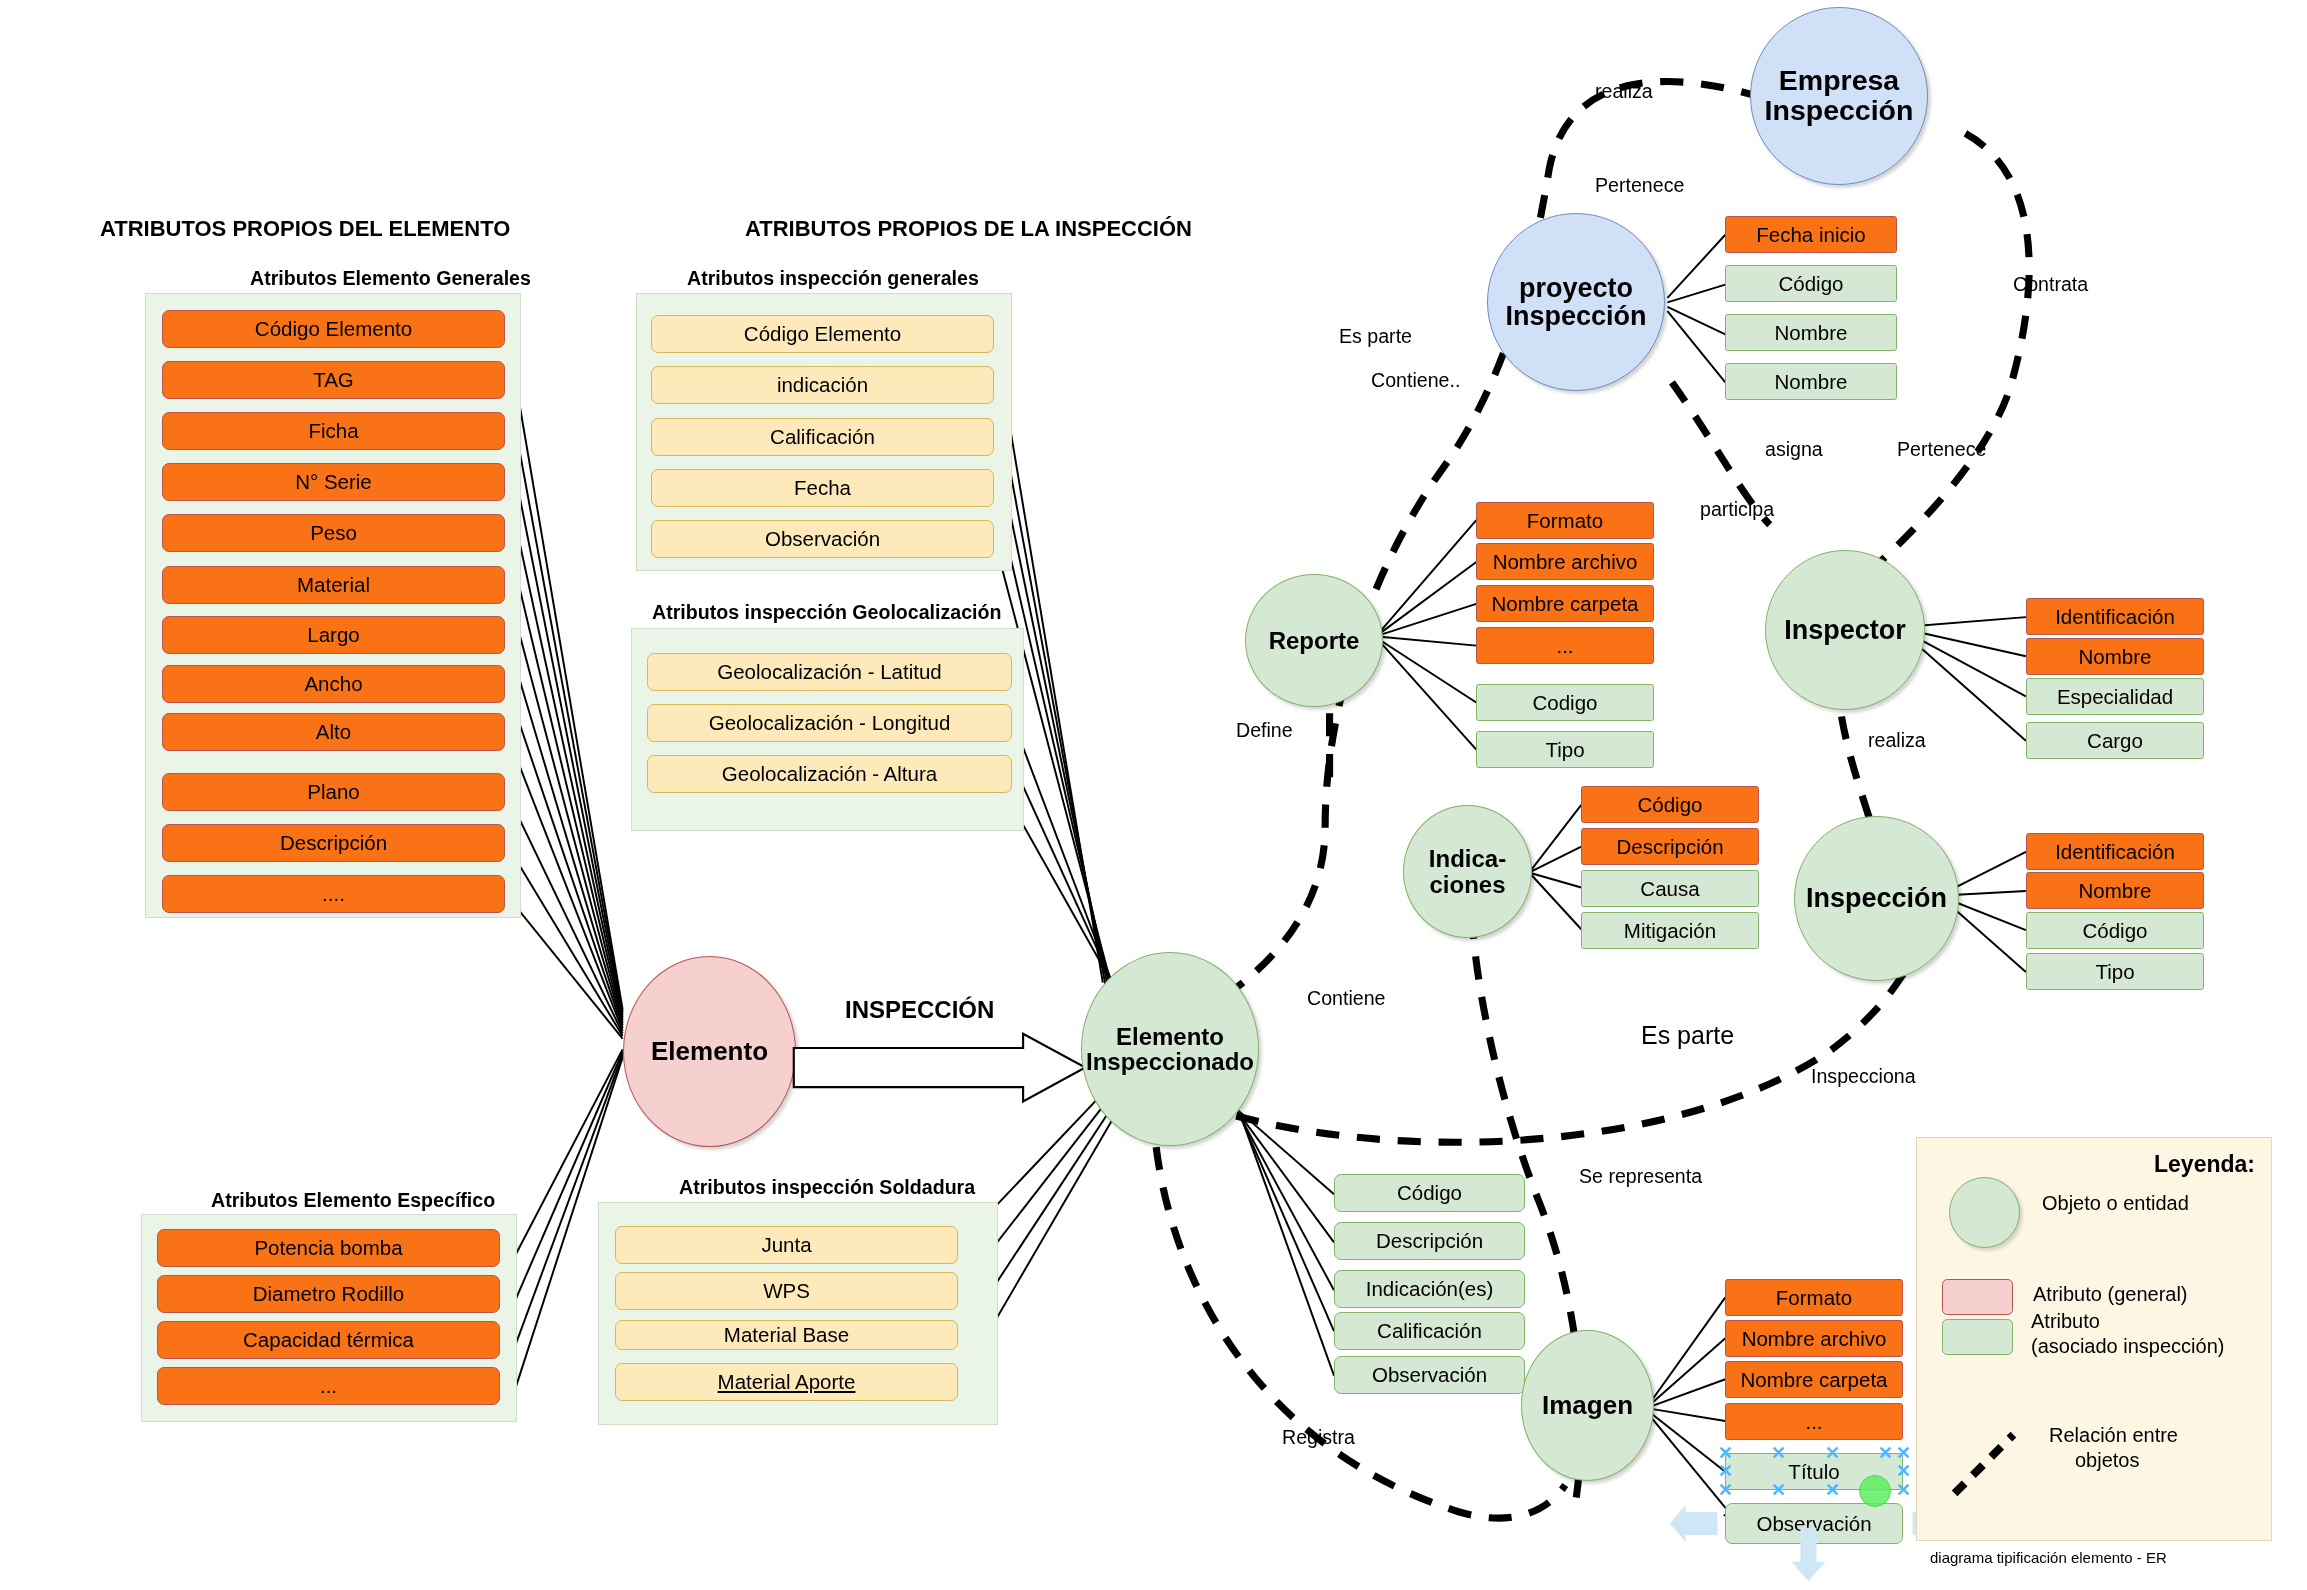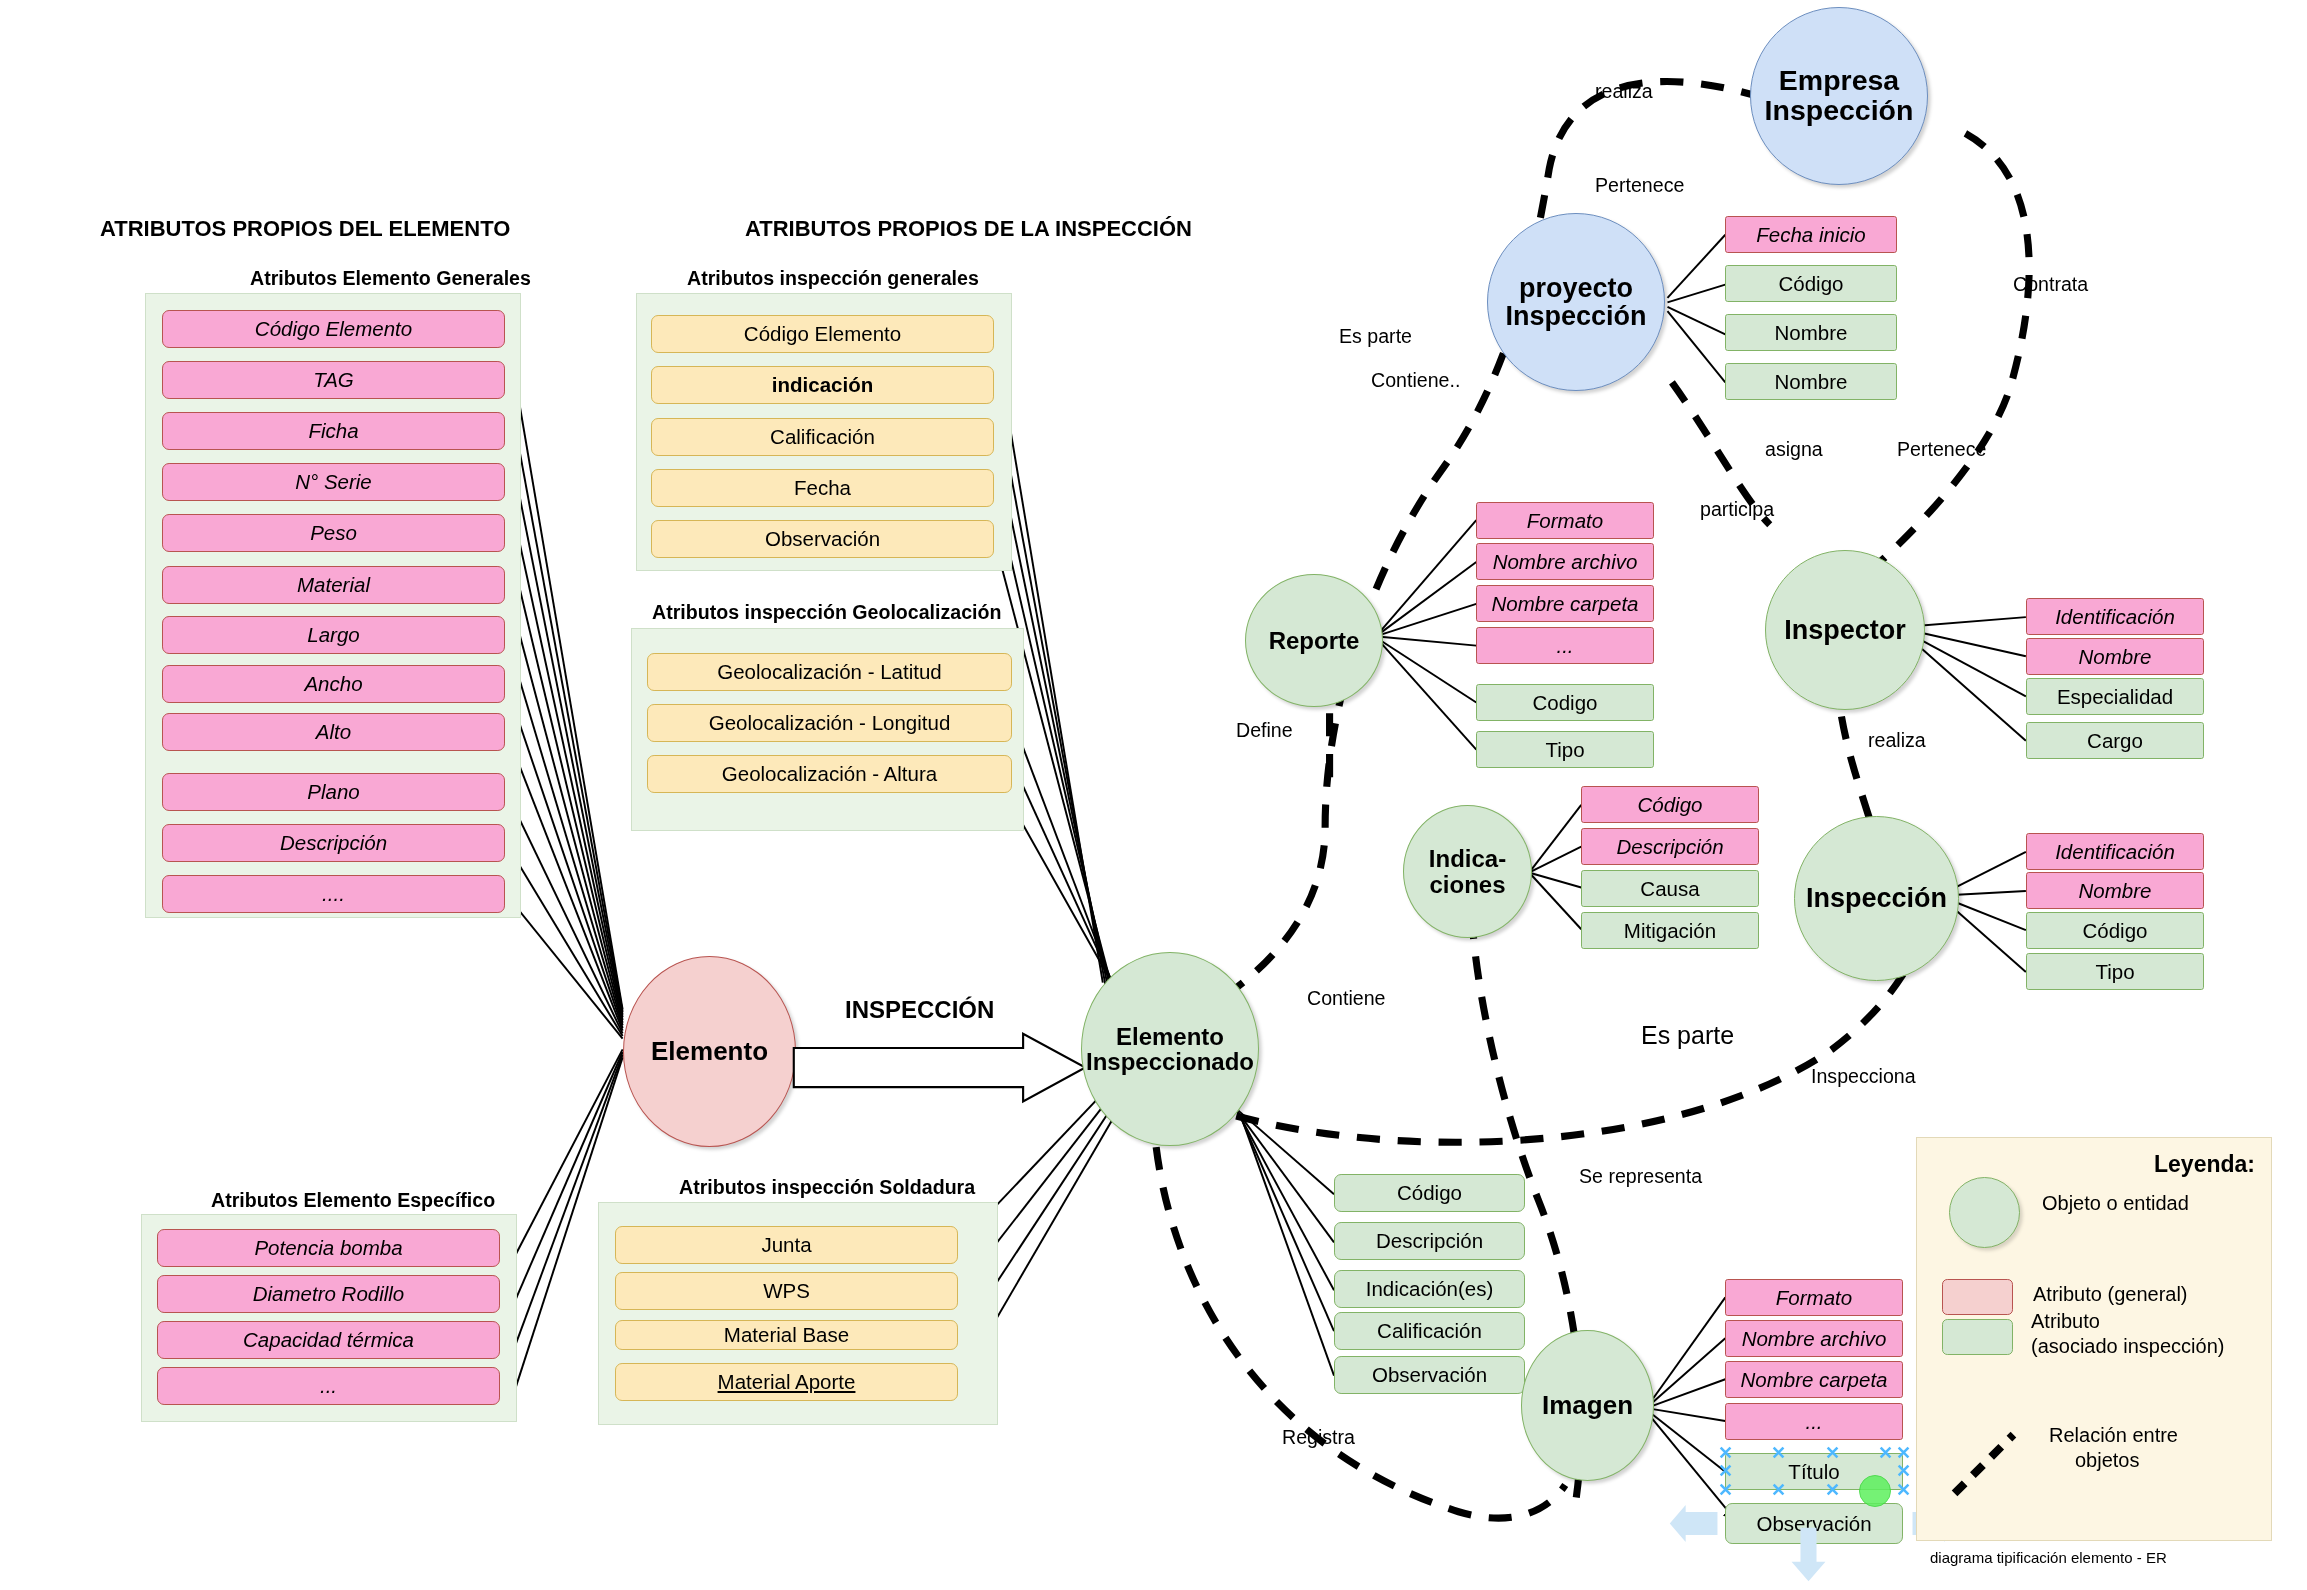--- a/index.html
+++ b/index.html
@@ -8,21 +8,21 @@
   #stage{position:absolute;left:0;top:0;width:2307px;height:1590px;}
   svg#wires{position:absolute;left:0;top:0;width:2307px;height:1590px;pointer-events:none;}
 
   .sect-title{position:absolute;font-weight:bold;font-size:22px;white-space:nowrap;}
   .grp-title{position:absolute;font-weight:bold;font-size:19.6px;white-space:nowrap;}
 
   .grpbox{position:absolute;background:#eaf4e7;border:0.9px solid #cfe0c9;}
 
   .attr{position:absolute;display:flex;align-items:center;justify-content:center;
         border-radius:7.1px;font-size:20.5px;white-space:nowrap;box-sizing:border-box;}
-  .attr.red{background:#f9a8d4;border:1.4px solid #b85450;font-style:italic;}
+  .attr.red{background:#f97316;border:1.4px solid #b85450;}
   .attr.yellow{background:#fde9ba;border:1.4px solid #d6b656;}
   .attr.green{background:#d5e8d4;border:1.4px solid #82b366;}
   .attr.sq{border-radius:2.7px;}
 
   .ent{position:absolute;display:flex;flex-direction:column;align-items:center;
        justify-content:center;border-radius:50%;text-align:center;font-weight:bold;
        box-sizing:border-box;line-height:1.05;
        box-shadow:2.7px 2.7px 3.6px rgba(0,0,0,0.18);}
   .ent.green{background:#d5e8d4;border:1.6px solid #82b366;}
   .ent.red{background:#f5d0cf;border:1.6px solid #b85450;}
@@ -170,21 +170,21 @@
   <div class="grpbox" style="left:141px;top:1214px;width:374px;height:206px;"></div>
   <div class="attr red" style="left:157px;top:1229px;width:343px;height:38px;">Potencia bomba</div>
   <div class="attr red" style="left:157px;top:1275px;width:343px;height:38px;">Diametro Rodillo</div>
   <div class="attr red" style="left:157px;top:1321px;width:343px;height:38px;">Capacidad térmica</div>
   <div class="attr red" style="left:157px;top:1367px;width:343px;height:38px;">...</div>
 
   <div class="sect-title" style="left:745px;top:216px;">ATRIBUTOS PROPIOS DE LA INSPECCIÓN</div>
   <div class="grp-title" style="left:687px;top:267px;">Atributos inspección generales</div>
   <div class="grpbox" style="left:636px;top:293px;width:374px;height:276px;"></div>
   <div class="attr yellow" style="left:651px;top:315px;width:343px;height:38px;">Código Elemento</div>
-  <div class="attr yellow" style="left:651px;top:366px;width:343px;height:38px;font-weight:bold;">indicación</div>
+  <div class="attr yellow" style="left:651px;top:366px;width:343px;height:38px;">indicación</div>
   <div class="attr yellow" style="left:651px;top:418px;width:343px;height:38px;">Calificación</div>
   <div class="attr yellow" style="left:651px;top:469px;width:343px;height:38px;">Fecha</div>
   <div class="attr yellow" style="left:651px;top:520px;width:343px;height:38px;">Observación</div>
 
   <div class="grp-title" style="left:652px;top:601px;">Atributos inspección Geolocalización</div>
   <div class="grpbox" style="left:631px;top:628px;width:391px;height:201px;"></div>
   <div class="attr yellow" style="left:647px;top:653px;width:365px;height:38px;">Geolocalización - Latitud</div>
   <div class="attr yellow" style="left:647px;top:704px;width:365px;height:38px;">Geolocalización - Longitud</div>
   <div class="attr yellow" style="left:647px;top:755px;width:365px;height:38px;">Geolocalización - Altura</div>
 

